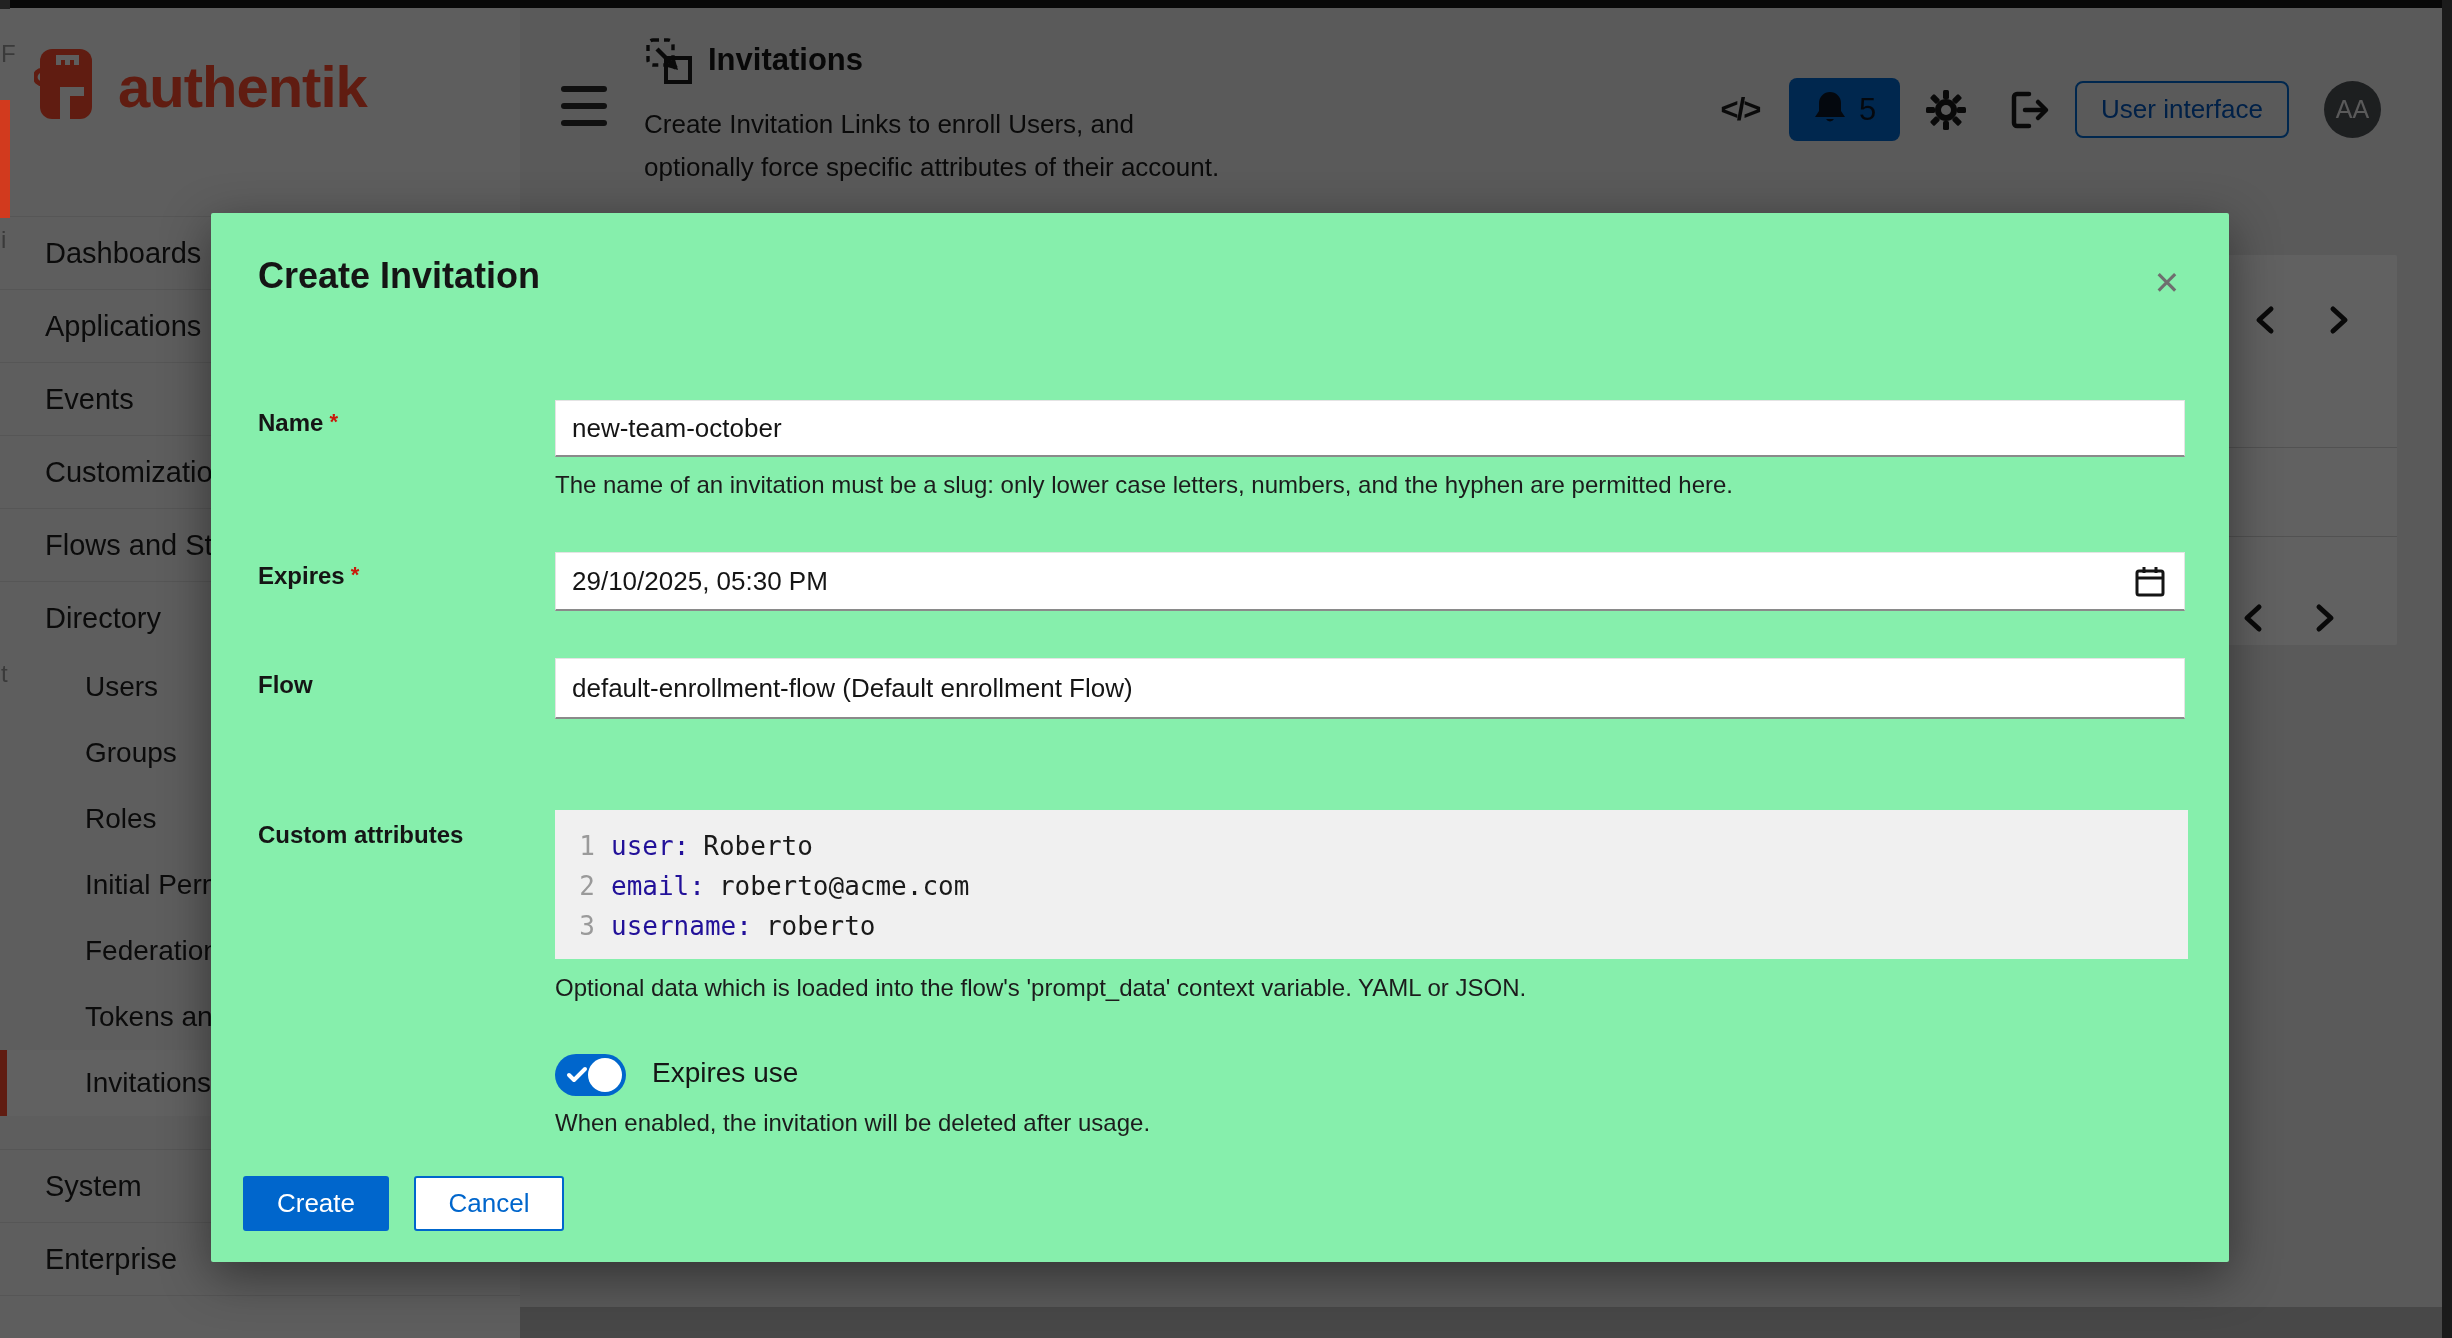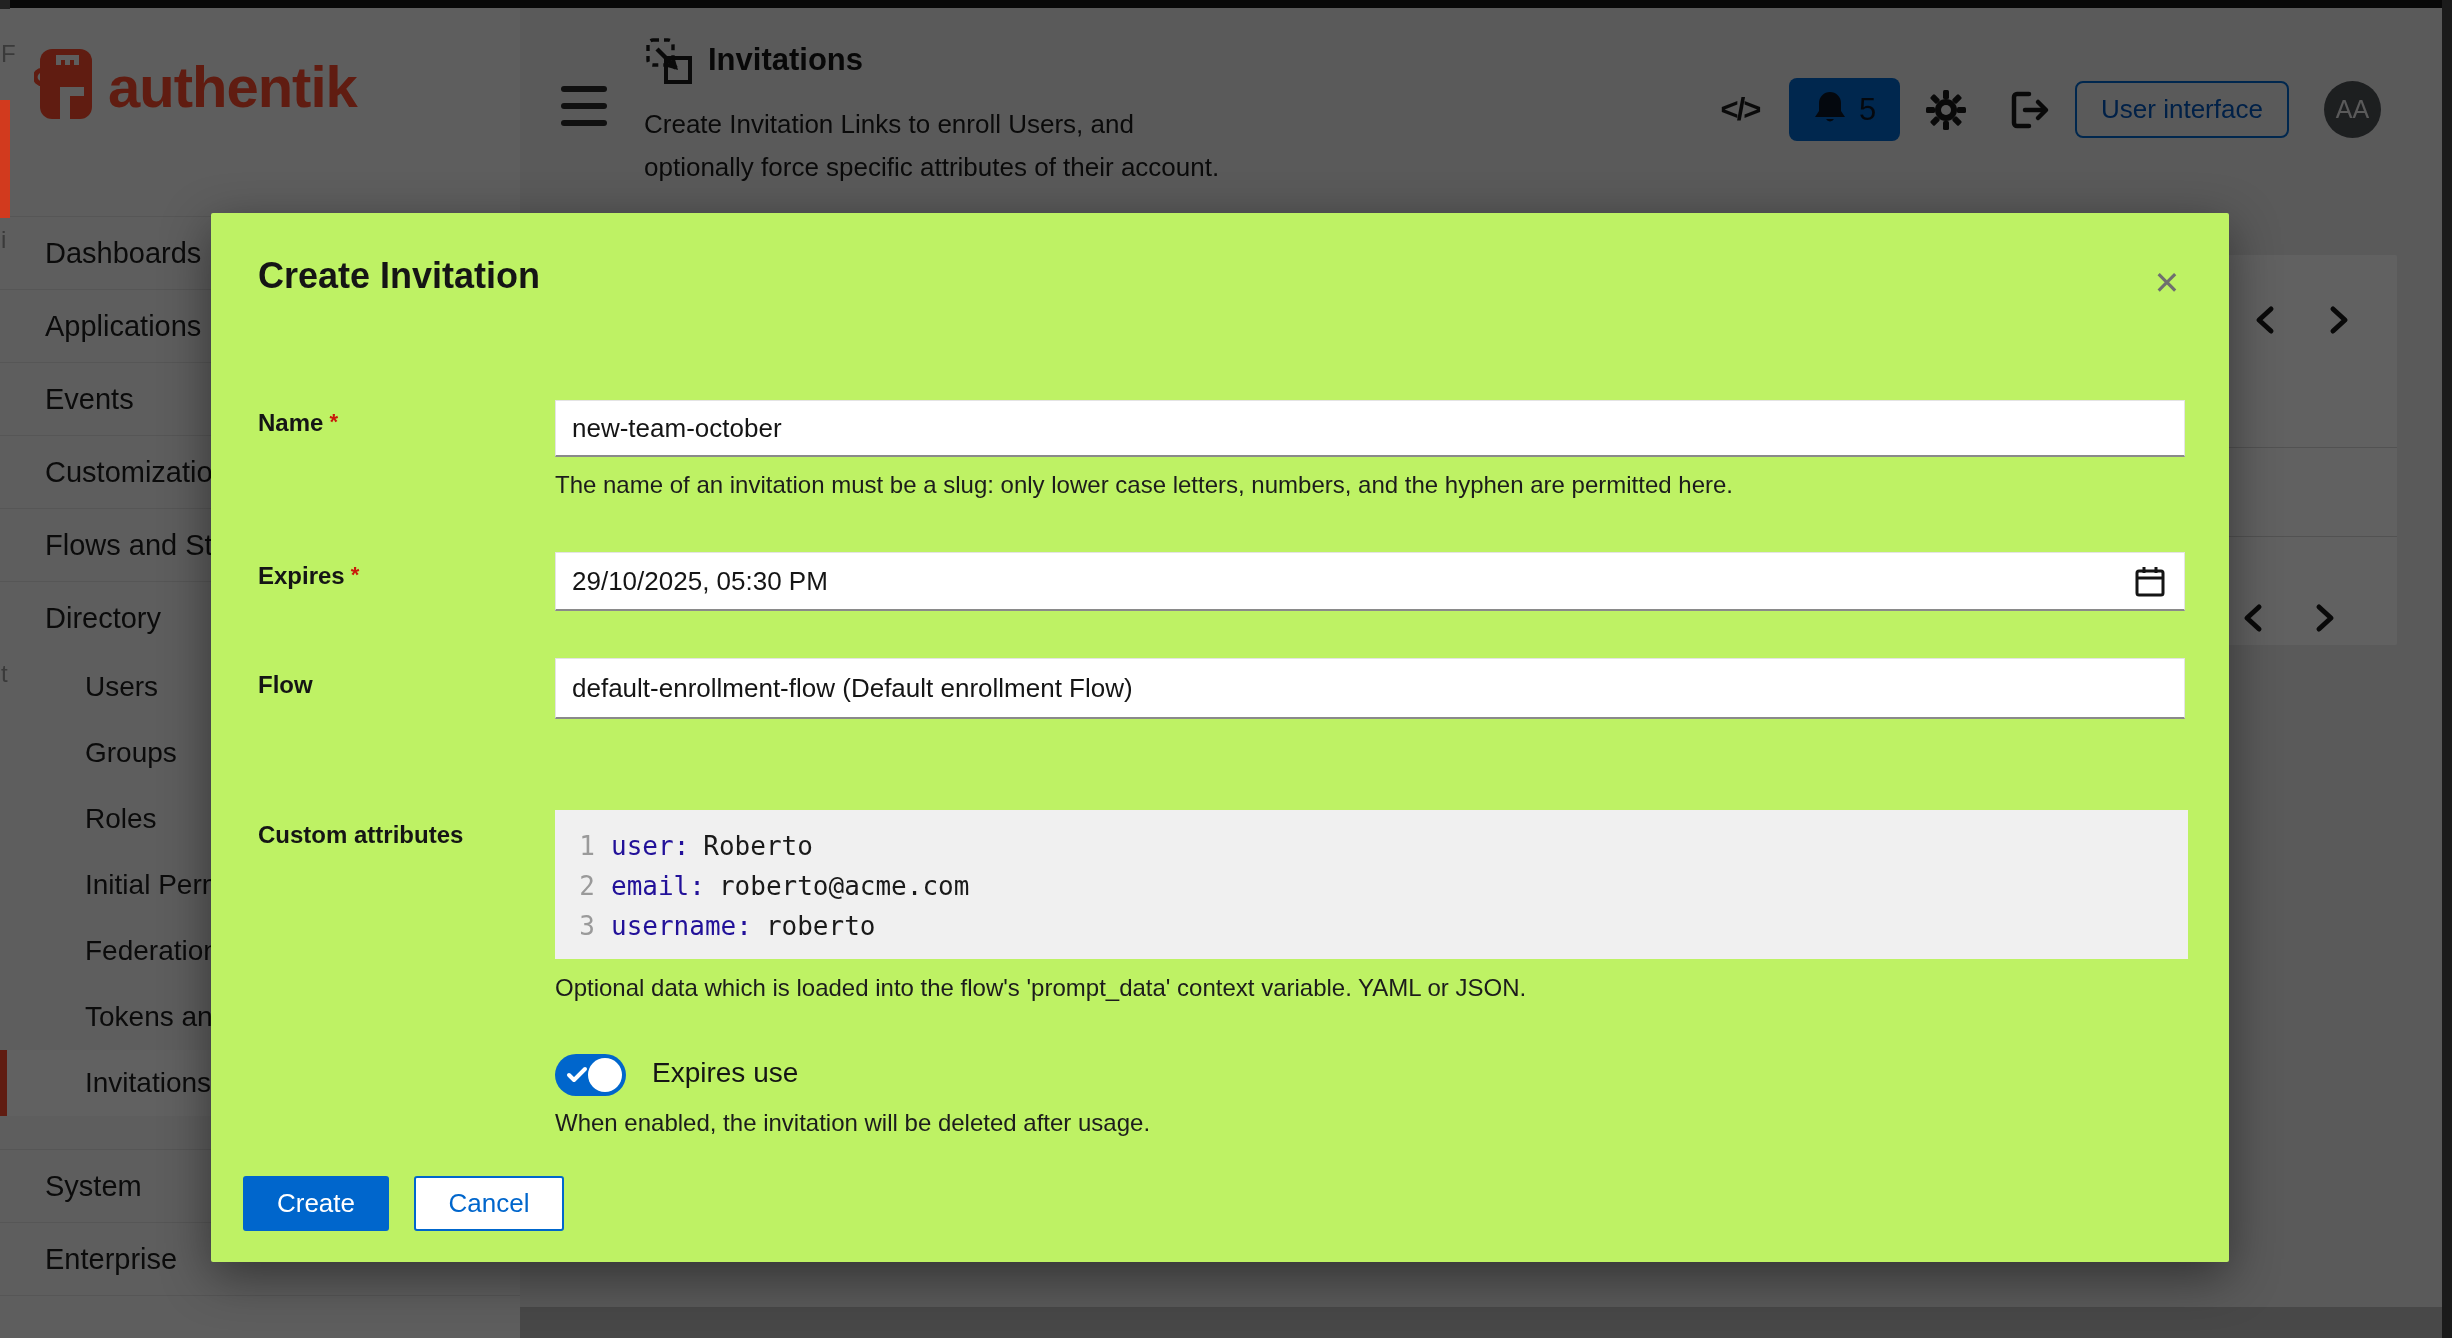--- a/index.html
+++ b/index.html
@@ -7,21 +7,21 @@
        font-family:"Liberation Sans","DejaVu Sans",sans-serif;color:#151515;
        -webkit-font-smoothing:antialiased;}
   .abs{position:absolute;}
 
   
   #app{position:absolute;left:0;top:0;width:2442px;height:1338px;background:#ededed;overflow:hidden;}
   #topstrip{left:0;top:0;width:2442px;height:8px;background:#161616;}
 
   
   #sidebar{left:0;top:8px;width:520px;height:1330px;background:#f7f7f7;}
-  #logo{left:34px;top:30px;height:96px;display:flex;align-items:center;gap:10px;}
+  #logo{left:34px;top:30px;height:96px;display:flex;align-items:center;gap:20px;}
   #logo .wordmark{font-size:58px;font-weight:700;letter-spacing:-1px;color:#fd4b2d;}
   #nav{left:0;top:208px;width:520px;list-style:none;margin:0;padding:0;border-bottom:1px solid #e2e2e2;}
   #nav li{display:flex;align-items:center;font-size:29px;color:#1f1f1f;cursor:pointer;}
   #nav li.top{height:72px;padding-left:45px;border-top:1px solid #e2e2e2;}
   #nav li.sub{height:66px;padding-left:85px;font-size:28px;}
   #nav li.gap-before{margin-top:33px;}
   #nav li.active{background:#ffffff;border-left:7px solid #fd4b2d;padding-left:78px;}
 
   
   #hdr{left:520px;top:8px;width:1922px;height:177px;background:#ededed;border-bottom:1px solid #dcdcdc;}
@@ -50,21 +50,21 @@
   #pg-top{position:absolute;right:36px;top:43px;gap:30px;}
   #pg-bot{position:absolute;right:50px;top:341px;gap:28px;}
   .pg .num{font-size:29px;color:#151515;margin-right:6px;}
   .pg .nav-btn{width:44px;height:44px;display:flex;align-items:center;justify-content:center;cursor:pointer;}
   .rowline{position:absolute;left:0;width:1851px;height:0;border-top:1px solid #d8d8d8;}
 
   
   #backdrop{left:0;top:0;width:2442px;height:1338px;background:rgba(0,0,0,0.62);}
 
   
-  #modal{left:211px;top:213px;width:2018px;height:1049px;background:#bef264;border-radius:2px;
+  #modal{left:211px;top:213px;width:2018px;height:1049px;background:#86efac;border-radius:2px;
          box-shadow:0 14px 50px rgba(0,0,0,.45);}
   #m-title{left:47px;top:42px;font-size:36px;font-weight:700;color:#151515;}
   #m-close{left:1934px;top:48px;width:44px;height:44px;border:none;background:none;font-size:32px;color:#6f6f6f;cursor:pointer;font-family:inherit;}
   .f-label{left:47px;width:280px;font-size:24px;font-weight:700;color:#151515;}
   .req{color:#c9190b;margin-left:6px;font-size:22px;vertical-align:2px;}
   .pf-input{left:344px;width:1630px;height:57px;background:#fff;border:1px solid #e4e4e4;border-bottom:2px solid #8a8a8a;
             font-size:26px;color:#151515;padding:0 16px;box-sizing:border-box;font-family:inherit;border-radius:0;}
   .helper{left:344px;width:1620px;font-size:24px;line-height:30px;color:#1c1c1c;}
   #f-expires-wrap{left:344px;top:339px;width:1630px;height:59px;border-radius:25px;}
   #f-expires-wrap input{left:0;top:0;width:1630px;height:59px;}

